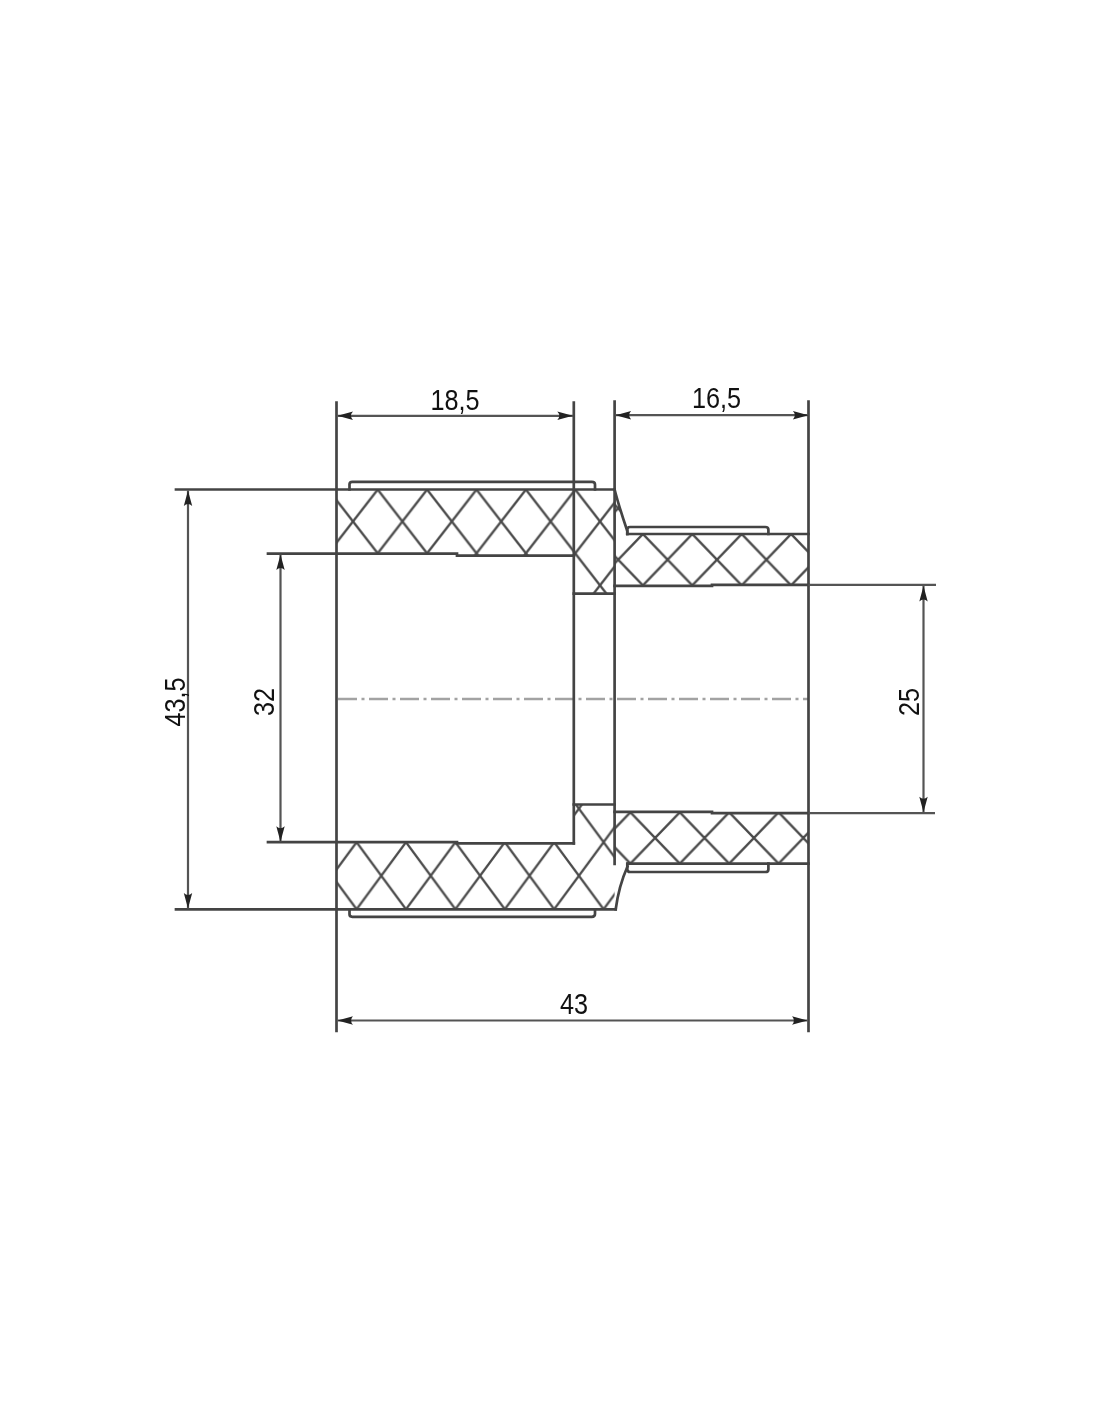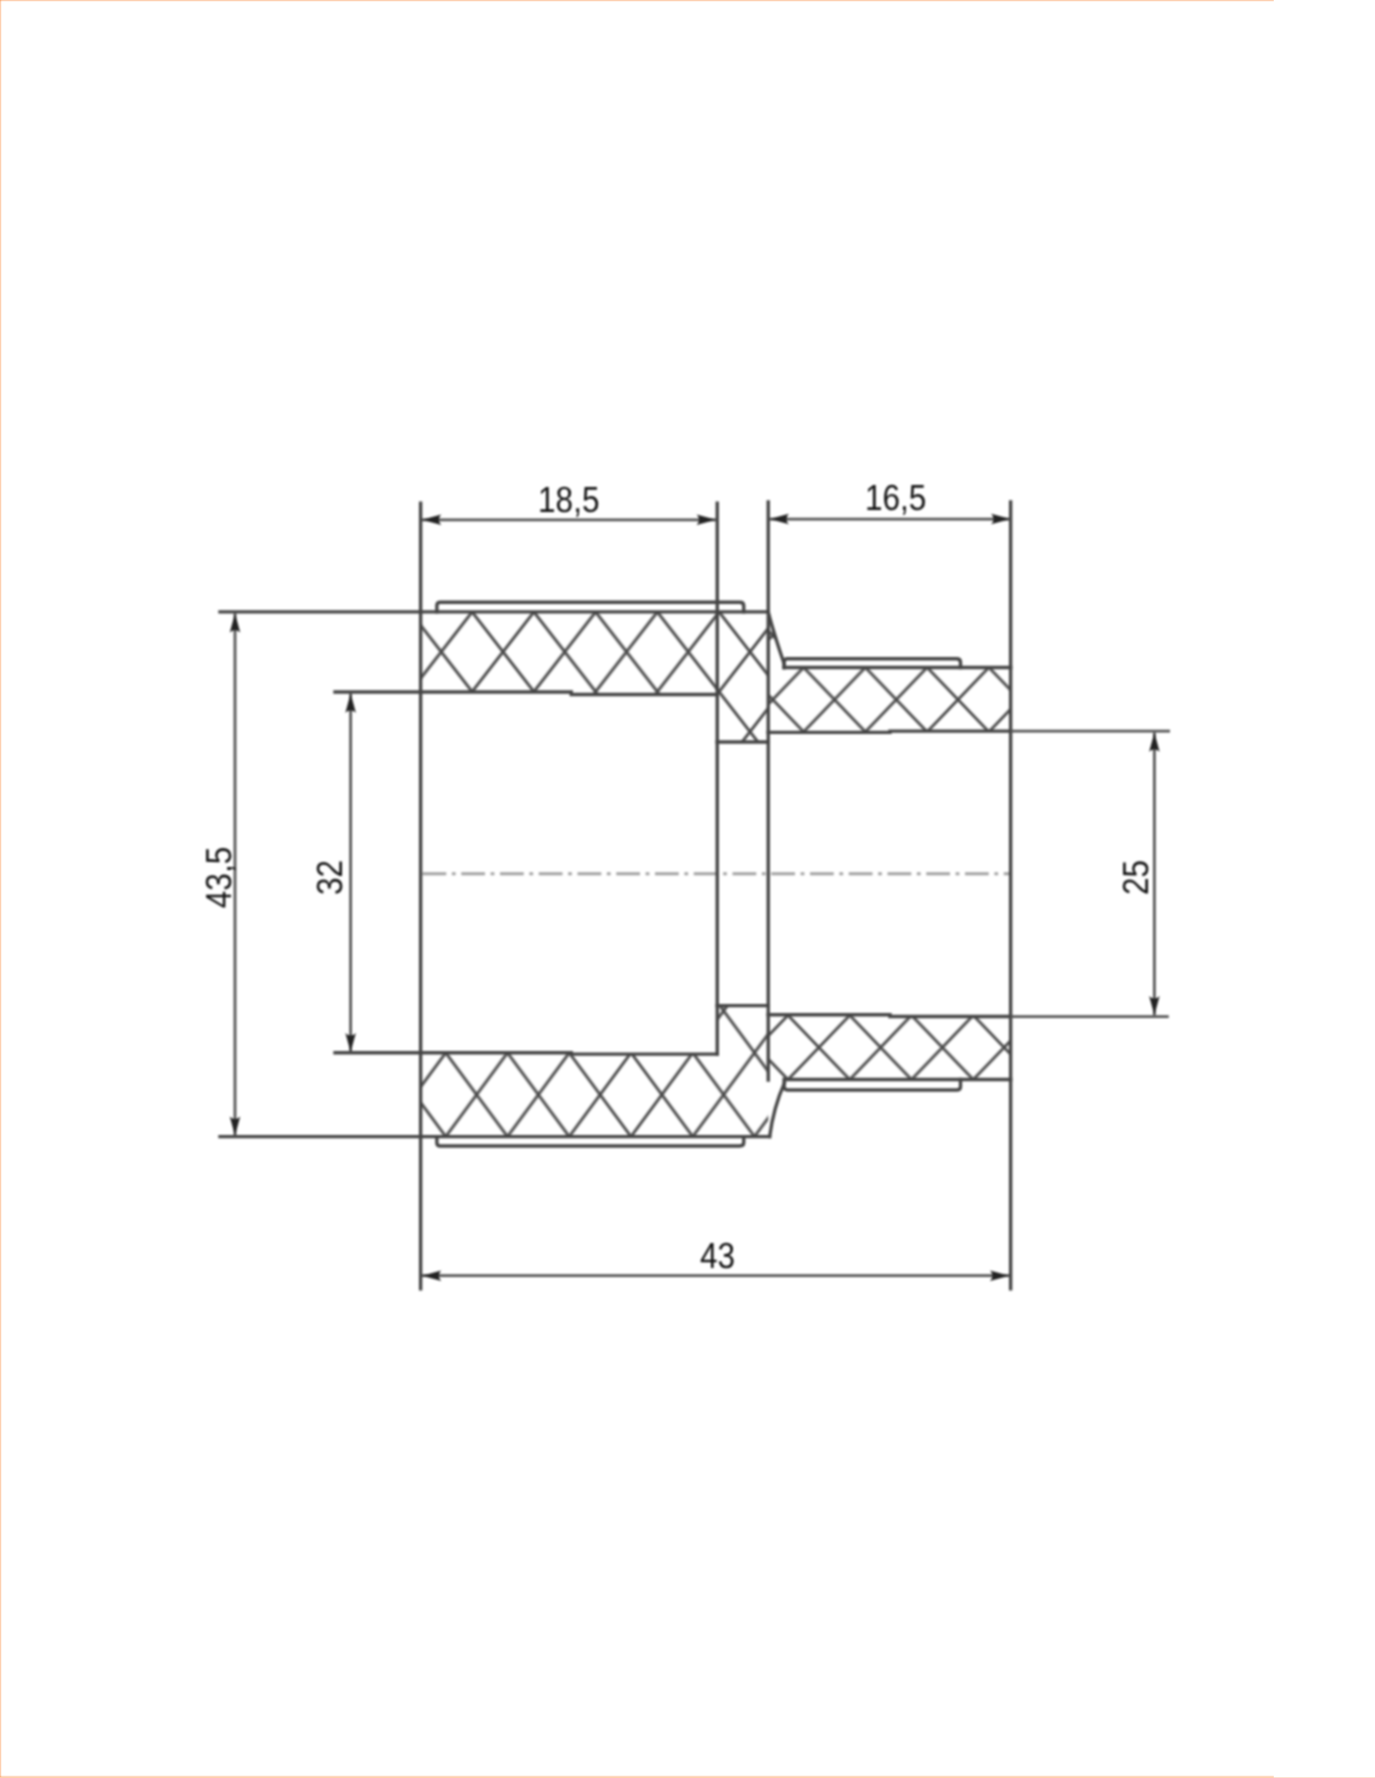--- a/index.html
+++ b/index.html
@@ -1,16 +1,16 @@
 <!DOCTYPE html>
 <html><head>
 <meta charset="utf-8">
 <style>
   html,body{margin:0;padding:0;background:#ffffff;}
-  .wrap{width:1019px;height:1422px;position:relative;background:#f97316;text-align:center;}
+  .wrap{width:1019px;height:1422px;position:relative;background:#ef4444;text-align:center;}
   svg{display:block;filter:blur(0.65px);}
   text{font-family:"Liberation Sans", sans-serif;fill:#111;}
 </style>
 </head>
 <body>
 
 <div class="wrap">
 <svg width="1100" height="1422" viewBox="0 0 1100 1422">
 <defs>
   <pattern id="hatchA1" patternUnits="userSpaceOnUse" x="377.7" y="489.5" width="49.4" height="63.9">

